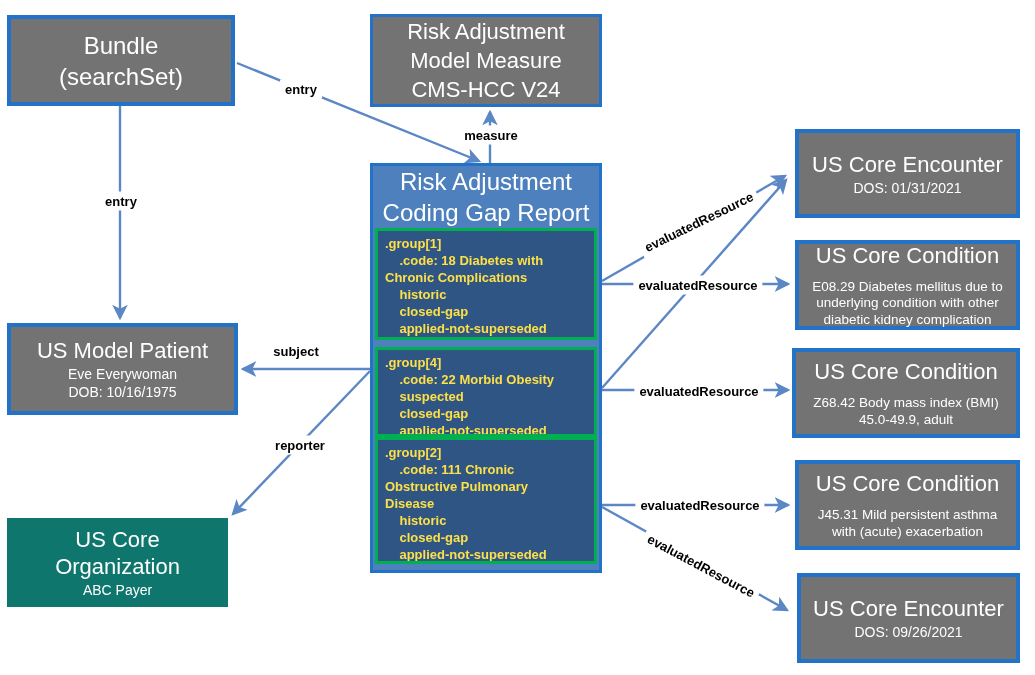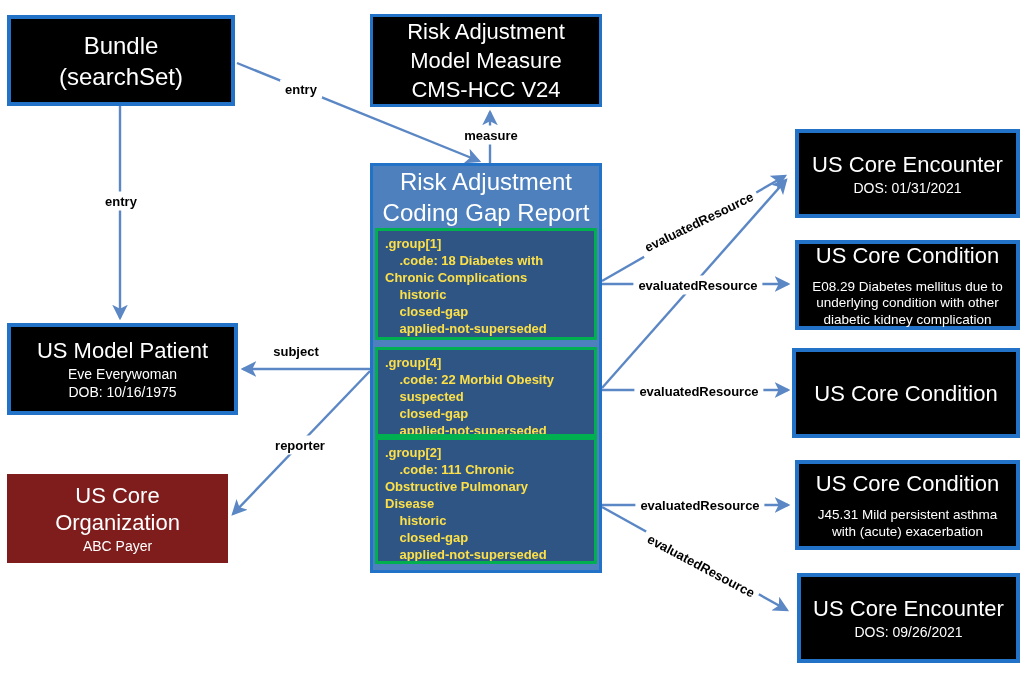--- a/index.html
+++ b/index.html
@@ -6,22 +6,22 @@
   #canvas{
     position:relative;width:1035px;height:675px;background:#ffffff;overflow:hidden;
     font-family:"Liberation Sans", sans-serif;
   }
   #connectors{position:absolute;left:0;top:0;z-index:1;}
   .node{
     position:absolute;box-sizing:border-box;z-index:2;
     display:flex;flex-direction:column;align-items:center;justify-content:center;
     text-align:center;color:#ffffff;
   }
-  .blue{background:#000000;border:4px solid #2273c8;}
-  .gray{background:#7f1d1d;border:none;}
+  .blue{background:#737373;border:4px solid #2273c8;}
+  .gray{background:#0f766e;border:none;margin-top:44px;}
   .t-big{font-size:24px;line-height:31px;white-space:pre-line;}
   .t-med{font-size:22px;line-height:29px;white-space:pre-line;}
   .t-title{font-size:22px;line-height:27px;white-space:pre-line;}
   .t-sub{font-size:14px;line-height:18px;white-space:pre-line;margin-top:1px;}
   .t-sub-sm{font-size:13.5px;line-height:16.5px;white-space:pre-line;margin-top:10px;}
   #report{
     position:absolute;box-sizing:border-box;z-index:2;
     background:#4d80bd;border:3px solid #2273c8;
     left:370px;top:163px;width:232px;height:410px;
   }
@@ -124,20 +124,22 @@
 
   <div class="node blue" style="left:795px;top:240px;width:225px;height:90px;">
     <div class="t-title">US Core Condition</div>
     <div class="t-sub-sm">E08.29 Diabetes mellitus due to
 underlying condition with other
 diabetic kidney complication</div>
   </div>
 
   <div class="node blue" style="left:792px;top:348px;width:228px;height:90px;">
     <div class="t-title">US Core Condition</div>
+    <div class="t-sub-sm">Z68.42 Body mass index (BMI)
+45.0-49.9, adult</div>
   </div>
 
   <div class="node blue" style="left:795px;top:460px;width:225px;height:90px;">
     <div class="t-title">US Core Condition</div>
     <div class="t-sub-sm">J45.31 Mild persistent asthma
 with (acute) exacerbation</div>
   </div>
 
   <div class="node blue" style="left:797px;top:573px;width:223px;height:90px;">
     <div class="t-title">US Core Encounter</div>

